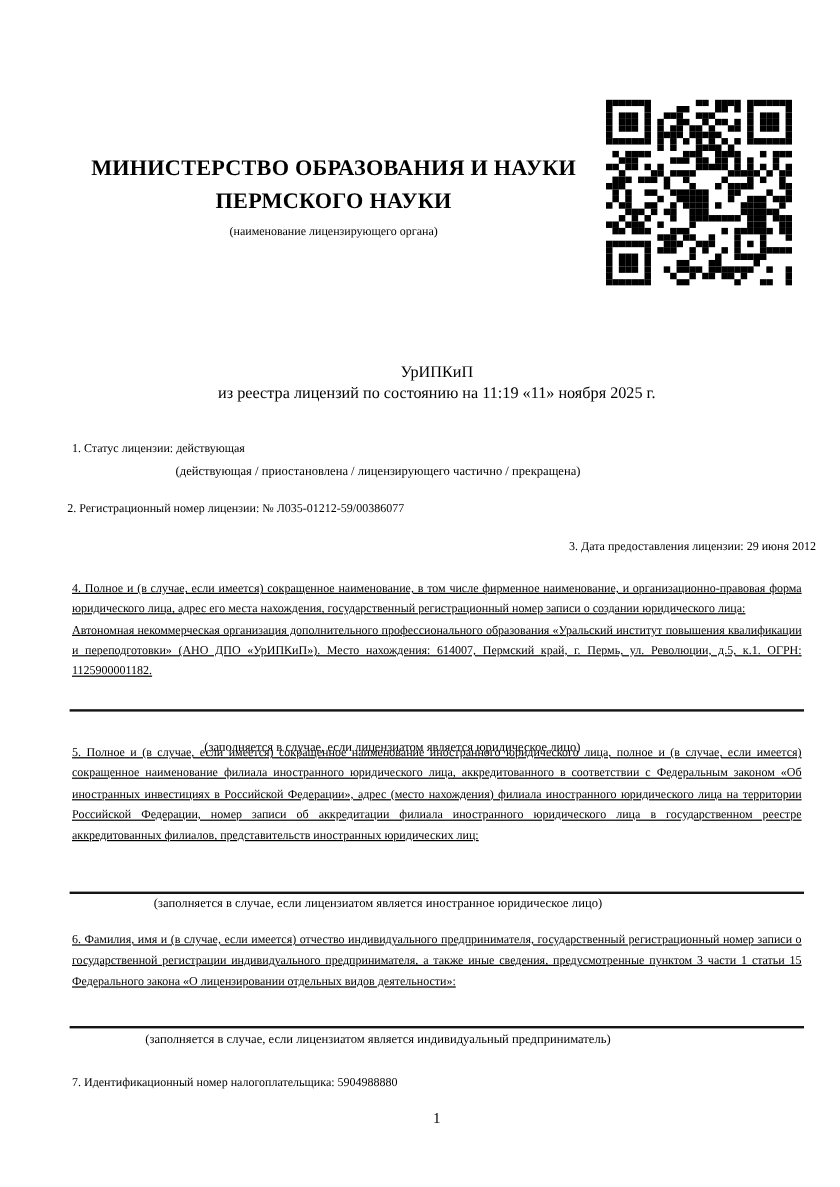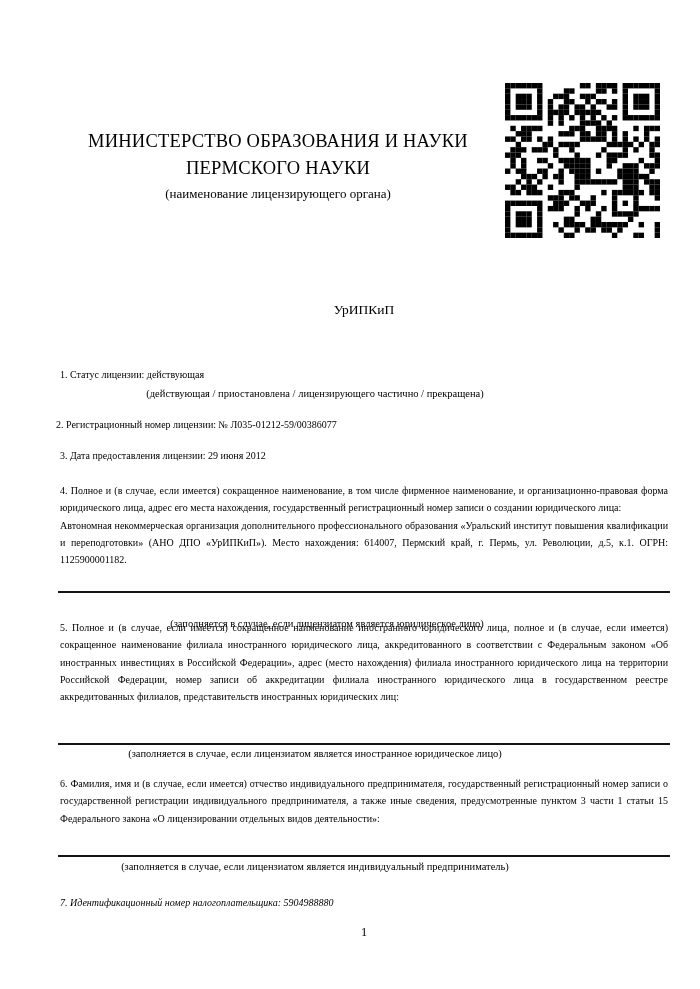--- a/index.html
+++ b/index.html
@@ -2,25 +2,25 @@
 <html><head>
 <meta charset="utf-8">
 <style>
   html,body{margin:0;padding:0;background:#ffffff;}
   .page{
     position:relative;width:700px;height:989px;background:#ffffff;
     font-family:"Liberation Serif","DejaVu Serif",serif;color:#000;
     overflow:hidden;
   }
   .abs{position:absolute;}
-  .ministry{font-weight:normal;font-size:18.5px;line-height:27px;text-align:center;letter-spacing:0.2px;}
-  .hdr-caption{font-size:13px;line-height:13px;text-align:center;margin-top:5px;}
+  .ministry{font-weight:bold;font-size:18.5px;line-height:27px;text-align:center;letter-spacing:0.2px;}
+  .hdr-caption{font-size:10px;line-height:13px;text-align:center;margin-top:5px;}
   .doc-title{font-size:13.5px;line-height:18px;text-align:center;}
   .body-text{font-size:10px;line-height:17.3px;}
-  .just{text-align:justify;text-align-last:left;}
+  .just{text-align:justify;text-align-last:left;text-decoration:underline;}
   .small-caption{font-size:10.5px;line-height:12px;text-align:center;}
   .rule{height:0;border-top:2px solid #151515;}
   .page-num{font-size:12.5px;text-align:center;}
   .qr{display:block;}
 </style>
 </head>
 <body>
 
 <div class="page">
 
@@ -445,41 +445,42 @@
       <rect x="58.79" y="149.66" width="5.40" height="5.40"></rect>
       <rect x="64.14" y="149.66" width="5.40" height="5.40"></rect>
       <rect x="106.90" y="149.66" width="5.40" height="5.40"></rect>
       <rect x="128.28" y="149.66" width="5.40" height="5.40"></rect>
       <rect x="133.62" y="149.66" width="5.40" height="5.40"></rect>
       <rect x="149.66" y="149.66" width="5.40" height="5.40"></rect>
     </svg>
 
   <div class="abs doc-title" style="left:60px;top:301px;width:608px;">
     <div>УрИПКиП</div>
+    <div>из реестра лицензий по состоянию на 11:19 «11» ноября 2025 г.</div>
   </div>
 
   <div class="abs body-text" style="left:60px;top:366px;width:608px;">1. Статус лицензии: действующая</div>
   <div class="abs small-caption" style="left:60px;top:388px;width:510px;">(действующая / приостановлена / лицензирующего частично / прекращена)</div>
 
   <div class="abs body-text" style="left:56px;top:416px;width:608px;">2. Регистрационный номер лицензии: № Л035-01212-59/00386077</div>
 
-  <div class="abs body-text" style="left:60px;top:447px;width:608px;">3. Дата предоставления лицензии: 29 июня 2012</div>
+  <div class="abs body-text" style="left:72px;top:447px;width:608px;text-align:right;">3. Дата предоставления лицензии: 29 июня 2012</div>
 
   <div class="abs body-text" style="left:60px;top:482px;width:608px;">
     <div class="just">4. Полное и (в случае, если имеется) сокращенное наименование, в том числе фирменное наименование, и организационно-правовая форма юридического лица, адрес его места нахождения, государственный регистрационный номер записи о создании юридического лица:</div>
     <div class="just">Автономная некоммерческая организация дополнительного профессионального образования «Уральский институт повышения квалификации и переподготовки» (АНО ДПО «УрИПКиП»). Место нахождения: 614007, Пермский край, г. Пермь, ул. Революции, д.5, к.1. ОГРН: 1125900001182.</div>
   </div>
   <div class="abs rule" style="left:58px;top:591px;width:612px;"></div>
   <div class="abs small-caption" style="left:72px;top:596px;width:510px;margin-top:22px;">(заполняется в случае, если лицензиатом является юридическое лицо)</div>
 
   <div class="abs body-text just" style="left:60px;top:619px;width:608px;">5. Полное и (в случае, если имеется) сокращенное наименование иностранного юридического лица, полное и (в случае, если имеется) сокращенное наименование филиала иностранного юридического лица, аккредитованного в соответствии с Федеральным законом «Об иностранных инвестициях в Российской Федерации», адрес (место нахождения) филиала иностранного юридического лица на территории Российской Федерации, номер записи об аккредитации филиала иностранного юридического лица в государственном реестре аккредитованных филиалов, представительств иностранных юридических лиц:</div>
   <div class="abs rule" style="left:58px;top:743px;width:612px;"></div>
   <div class="abs small-caption" style="left:60px;top:748px;width:510px;">(заполняется в случае, если лицензиатом является иностранное юридическое лицо)</div>
 
   <div class="abs body-text just" style="left:60px;top:775px;width:608px;">6. Фамилия, имя и (в случае, если имеется) отчество индивидуального предпринимателя, государственный регистрационный номер записи о государственной регистрации индивидуального предпринимателя, а также иные сведения, предусмотренные пунктом 3 части 1 статьи 15 Федерального закона «О лицензировании отдельных видов деятельности»:</div>
   <div class="abs rule" style="left:58px;top:855px;width:612px;"></div>
   <div class="abs small-caption" style="left:60px;top:861px;width:510px;">(заполняется в случае, если лицензиатом является индивидуальный предприниматель)</div>
 
-  <div class="abs body-text" style="left:60px;top:894px;width:608px;font-style:italic;">7. Идентификационный номер налогоплательщика: 5904988880</div>
+  <div class="abs body-text" style="left:60px;top:894px;width:608px;">7. Идентификационный номер налогоплательщика: 5904988880</div>
 
   <div class="abs page-num" style="left:60px;top:925px;width:608px;">1</div>
 
 </div>
 
 </body></html>

